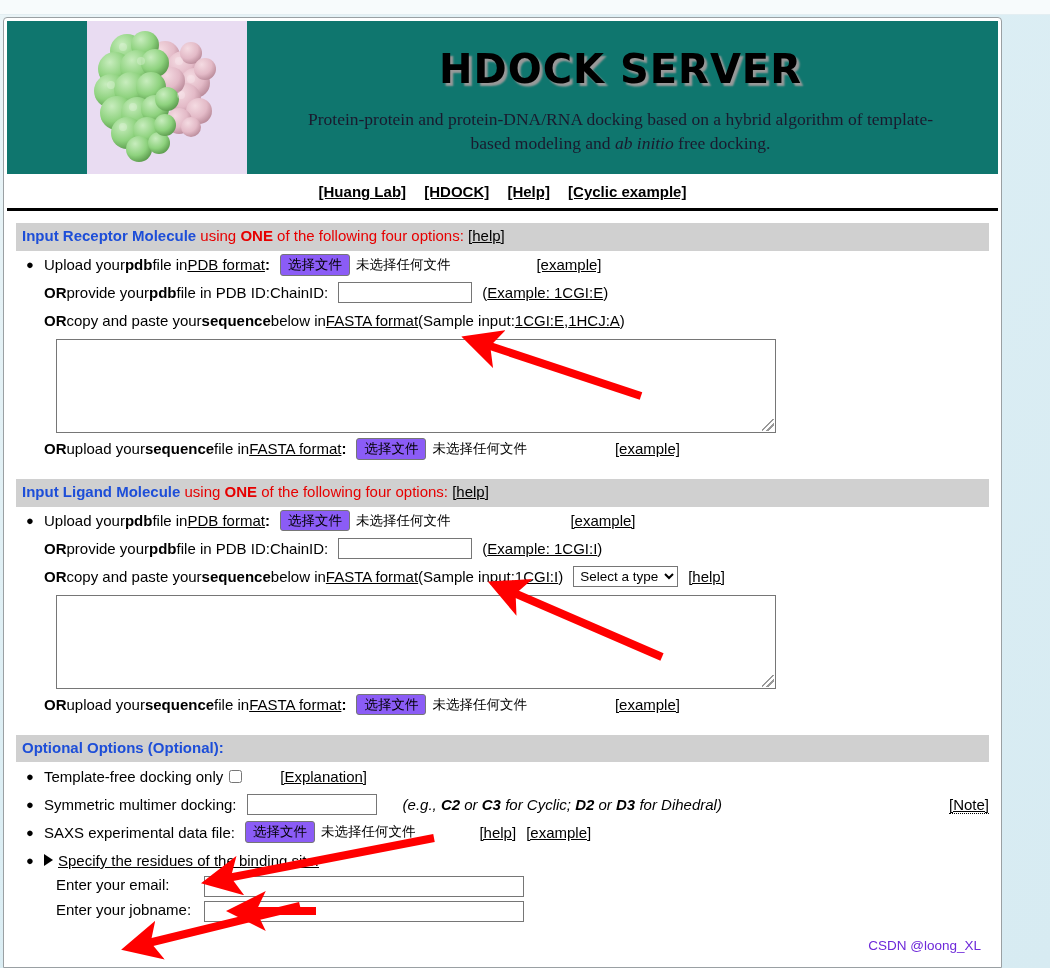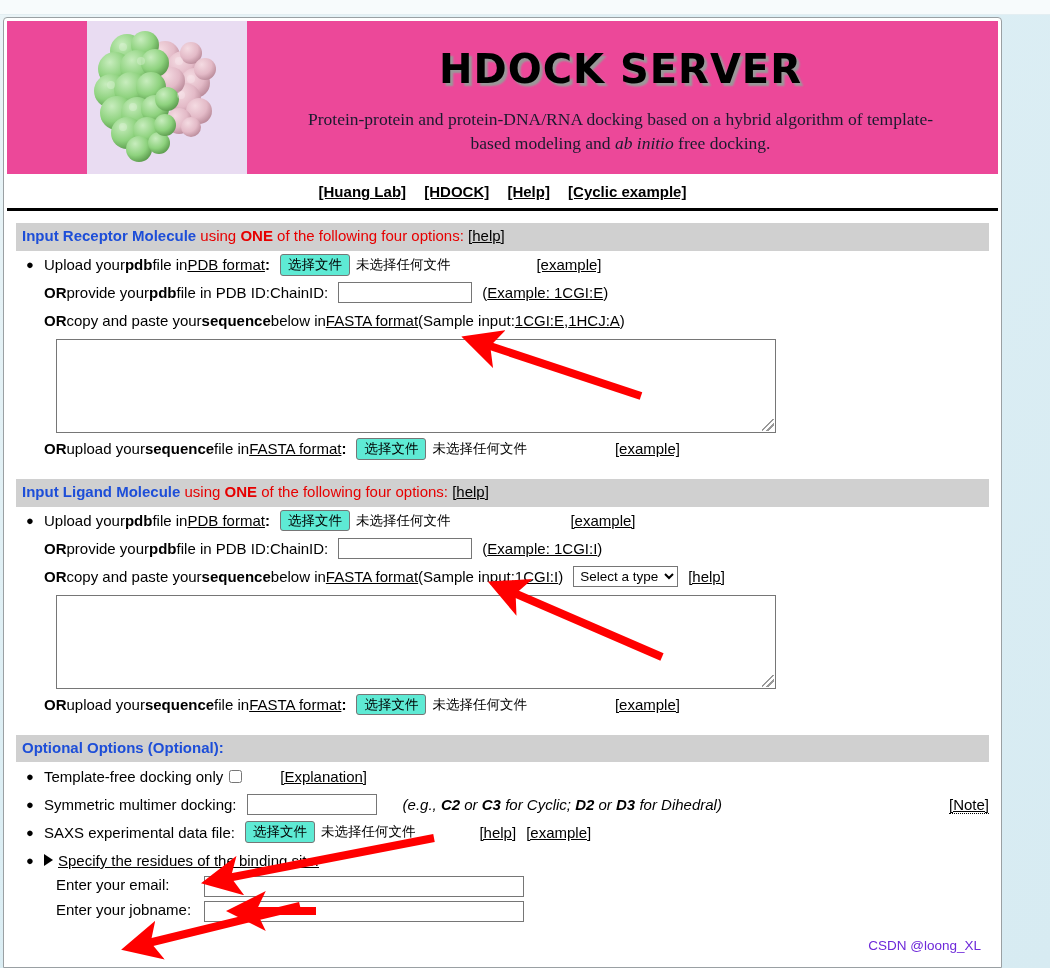--- a/index.html
+++ b/index.html
@@ -33,21 +33,21 @@
     border-top-right-radius: 4px;
     box-sizing: border-box;
     overflow: hidden;
   }
 
   
   .banner {
     position: relative;
     margin: 3px 3px 0 3px;
     height: 153px;
-    background: #ec4899;
+    background: #0f766e;
     display: flex;
     align-items: flex-start;
   }
   .mol-img {
     width: 160px; height: 153px;
     margin-left: 80px;
     position: relative;
   }
   .mol-img svg { display:block; }
   .banner-text {
@@ -128,21 +128,21 @@
   b { font-weight: bold; }
   a.brk { color:#000; text-decoration:none; }
   a.brk u { text-decoration: underline; }
 
   
   .filebtn {
     display: inline-block;
     font-family: "DejaVu Sans", sans-serif;
     font-size: 13.5px;
     padding: 2px 7px 3px 7px;
-    background: #5eead4;
+    background: #8b5cf6;
     border: 1px solid #767676;
     border-radius: 3px;
     color: #000;
     line-height: 1.1;
     vertical-align: middle;
   }
   .fname {
     font-family: "DejaVu Sans", sans-serif;
     font-size: 13.5px;
     margin-left: 6px;

